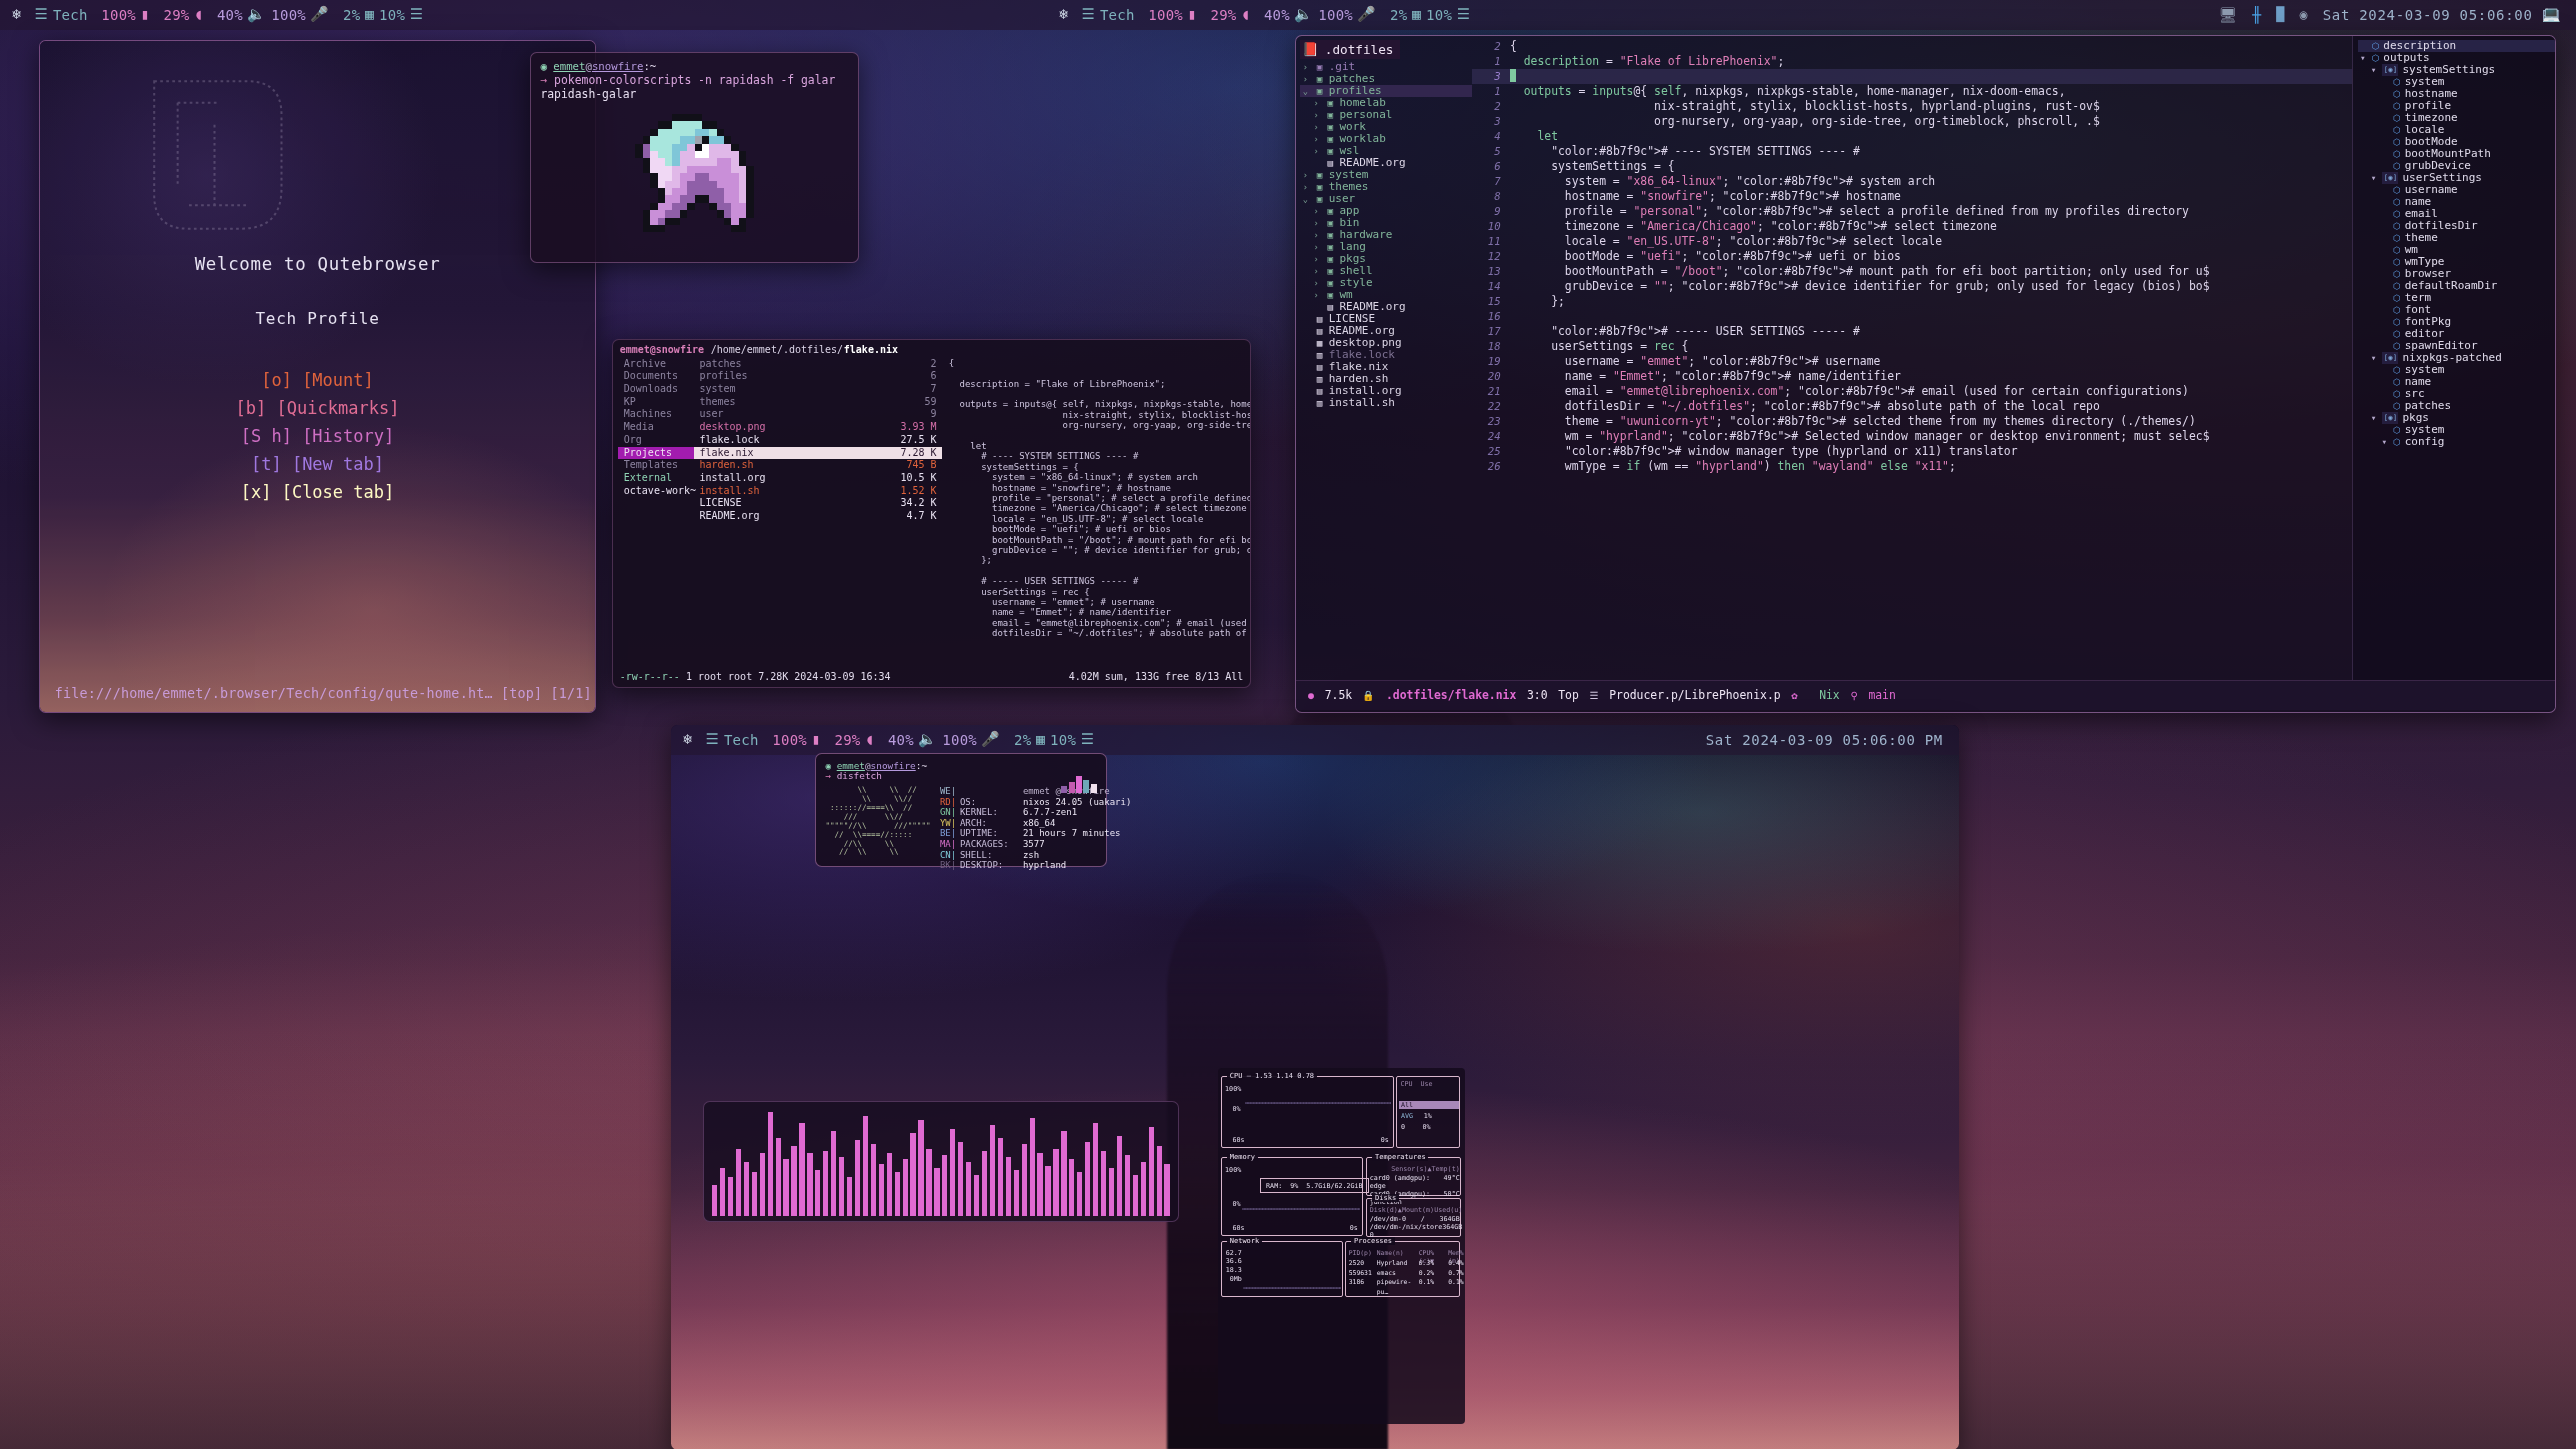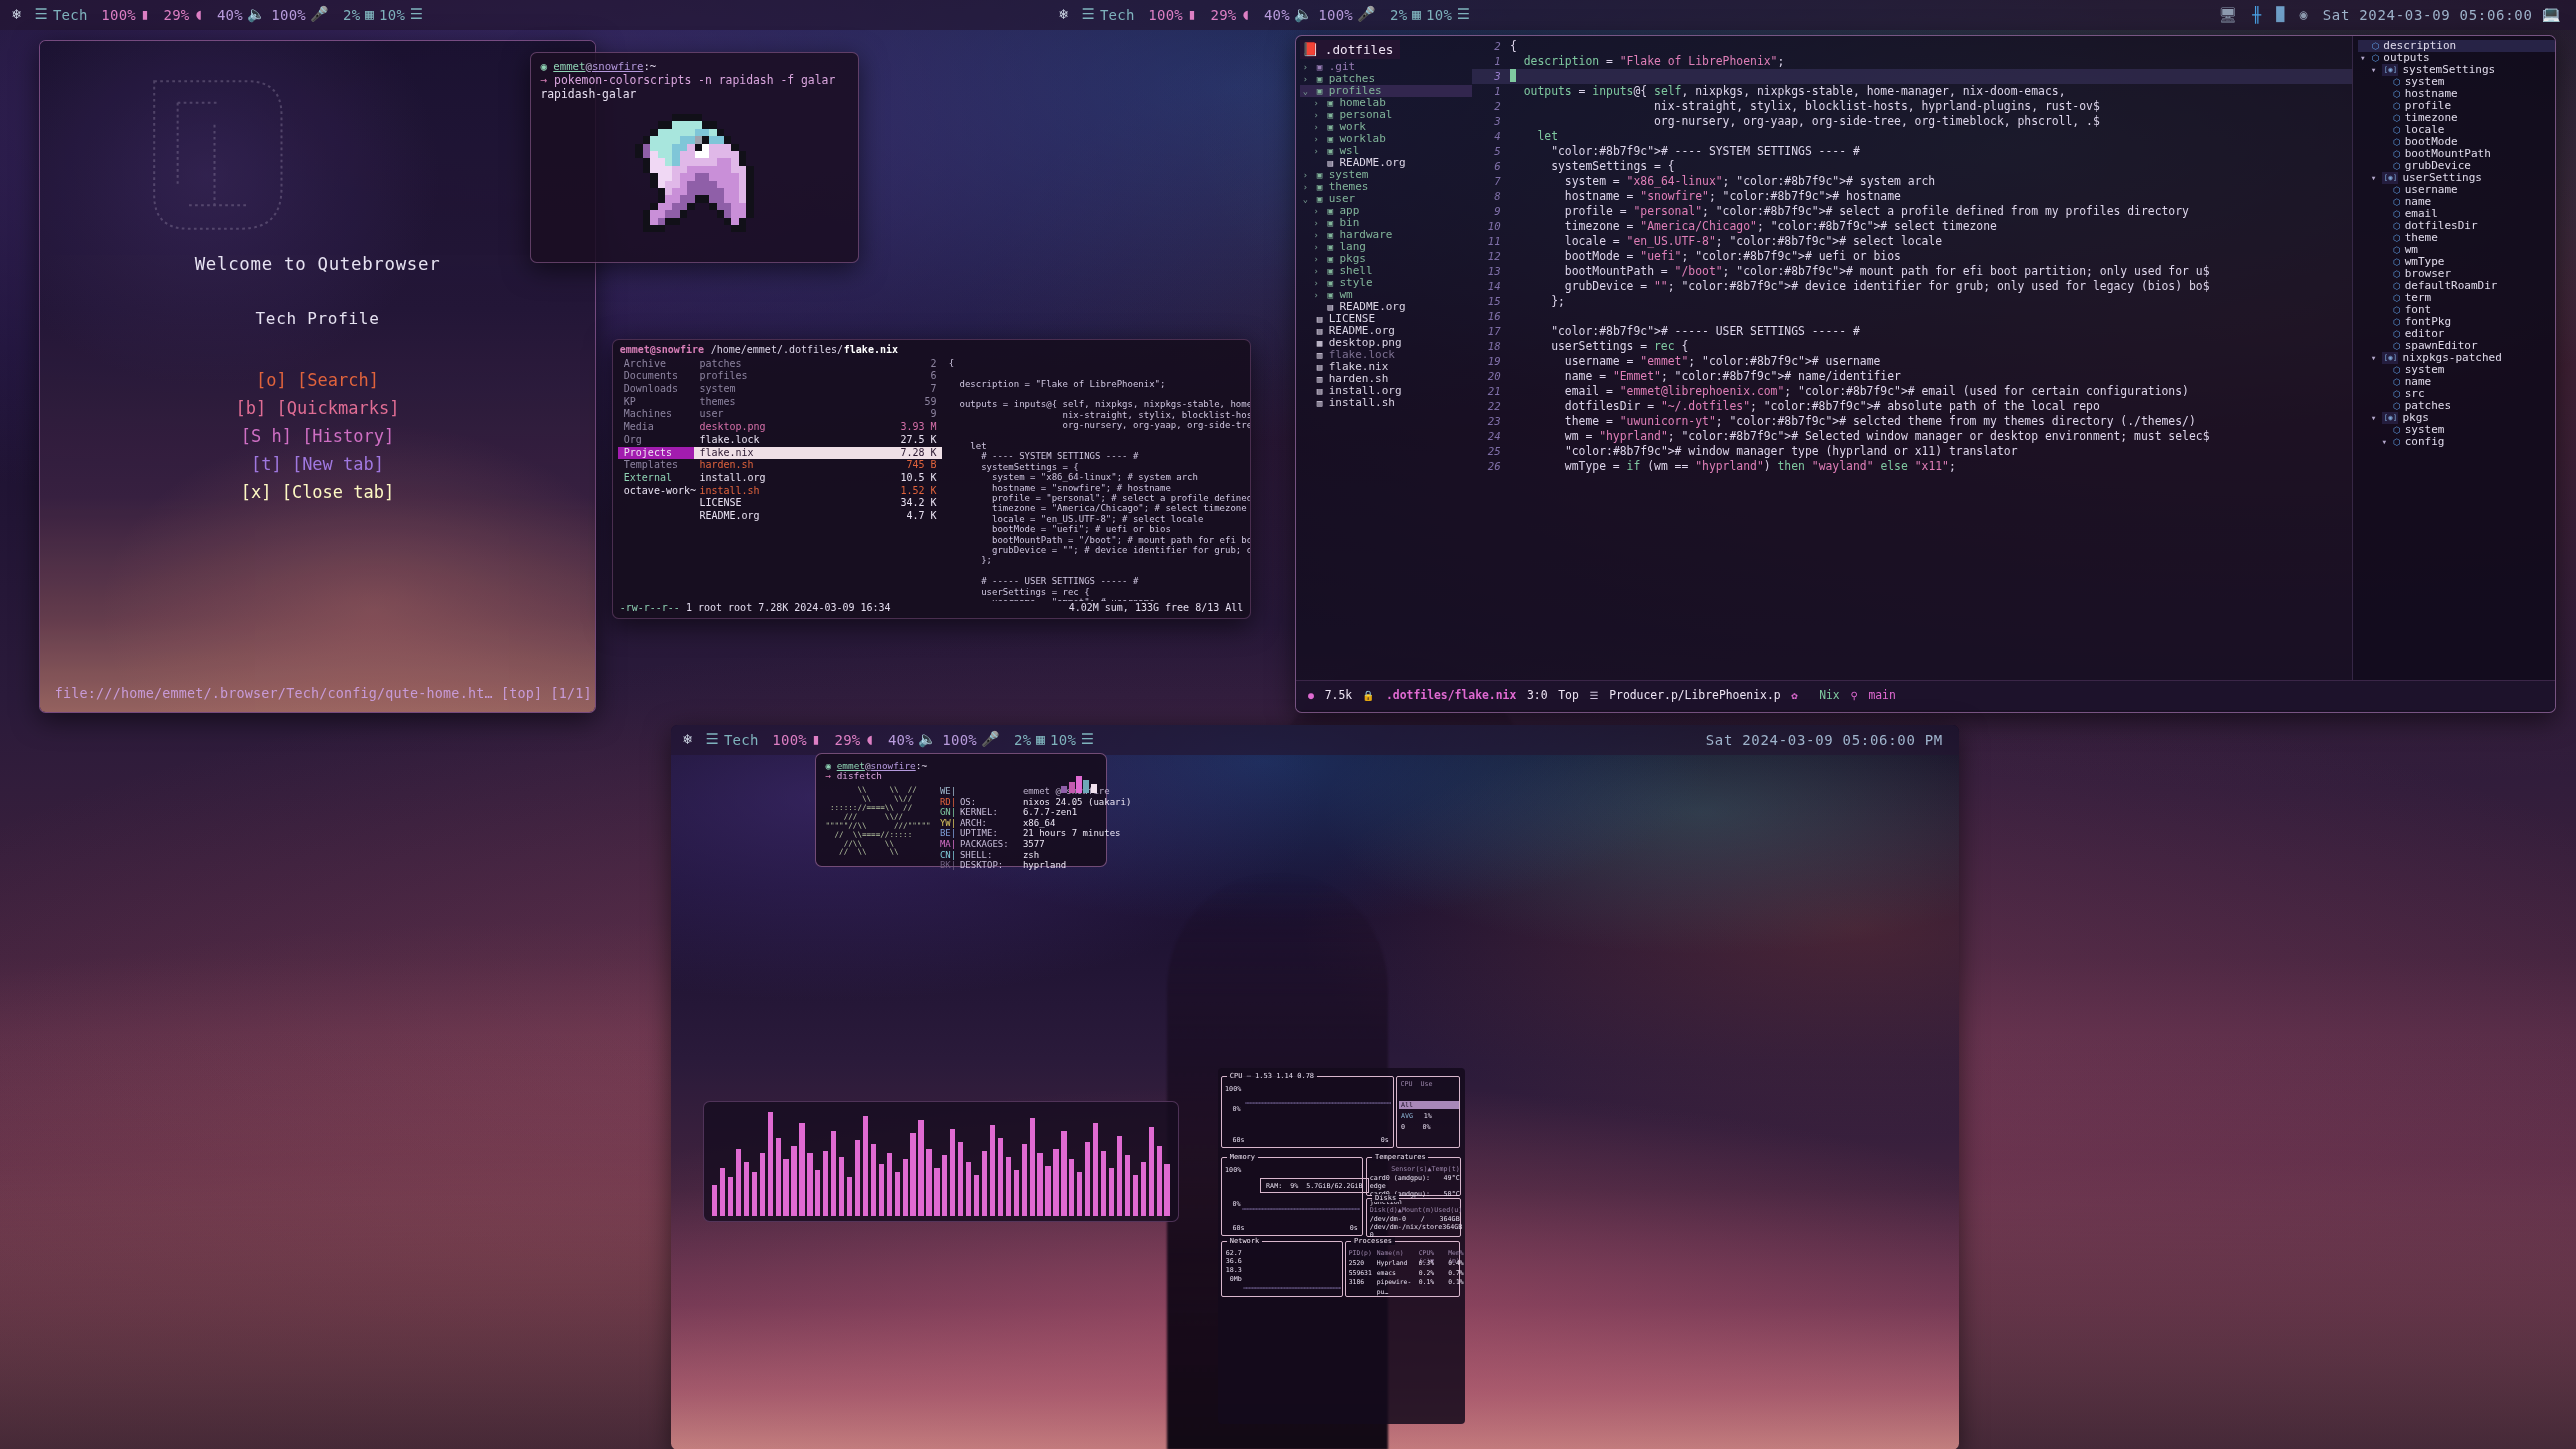--- a/index.html
+++ b/index.html
@@ -102,21 +102,21 @@
   .term-line { font-size: 11.4px; color: #d6cfe3; white-space: pre; }
   .u-line { text-decoration: underline; }
   .poke-art {
     margin-top: 6.7px; display: grid; justify-content: center;
   }
   .px-row { display: flex; }
   .px { width: 7.4px; height: 7.4px; }
 
   
   #ranger {
-    left: 612px; top: 339px; width: 639px; height: 280px;
+    left: 612px; top: 339px; width: 639px; height: 349px;
     background: rgba(22,13,30,.90);
     border: 0.7px solid rgba(170,110,170,.35);
     font-size: 10px;
   }
   .rg-head { display: flex; gap: 6.7px; padding: 4px 6.7px 2.7px; font-size: 10px; }
   .rg-cols { display: flex; height: calc(100% - 35px); }
   .rg-c1 { width: 81px; padding-left: 5.4px; }
   .rg-c2 { width: 248px; }
   .rg-c3 { flex: 1; padding-left: 6.7px; overflow: hidden; }
   .rg-row { display: flex; justify-content: space-between; padding: 0 5.4px; height: 12.7px; line-height: 12.7px; white-space: nowrap; }
@@ -324,21 +324,21 @@
       <path d="M95 62 L155 62"></path>
       <path d="M150 95 L150 215"></path>
       <path d="M112 215 L198 215"></path>
     </g>
   </svg>
 
   <div class="q-content">
     <div class="q-title">Welcome to Qutebrowser</div>
     <div class="q-sub">Tech Profile</div>
     <div class="q-links" id="qlinks">
-        <div style="color: rgb(224, 99, 60);">[o] [Search]</div>
+        <div style="color: rgb(224, 99, 60);">[o] [Mount]</div>
         <div style="color: rgb(224, 109, 148);">[b] [Quickmarks]</div>
         <div style="color: rgb(207, 111, 196);">[S h] [History]</div>
         <div style="color: rgb(160, 120, 224);">[t] [New tab]</div>
         <div style="color: #fef9c3;">[x] [Close tab]</div>
       </div>
   </div>
 
   <div class="q-url">
     <span>file:///home/emmet/.browser/Tech/config/qute-home.ht…</span>
     <span>[top] [1/1]</span>

